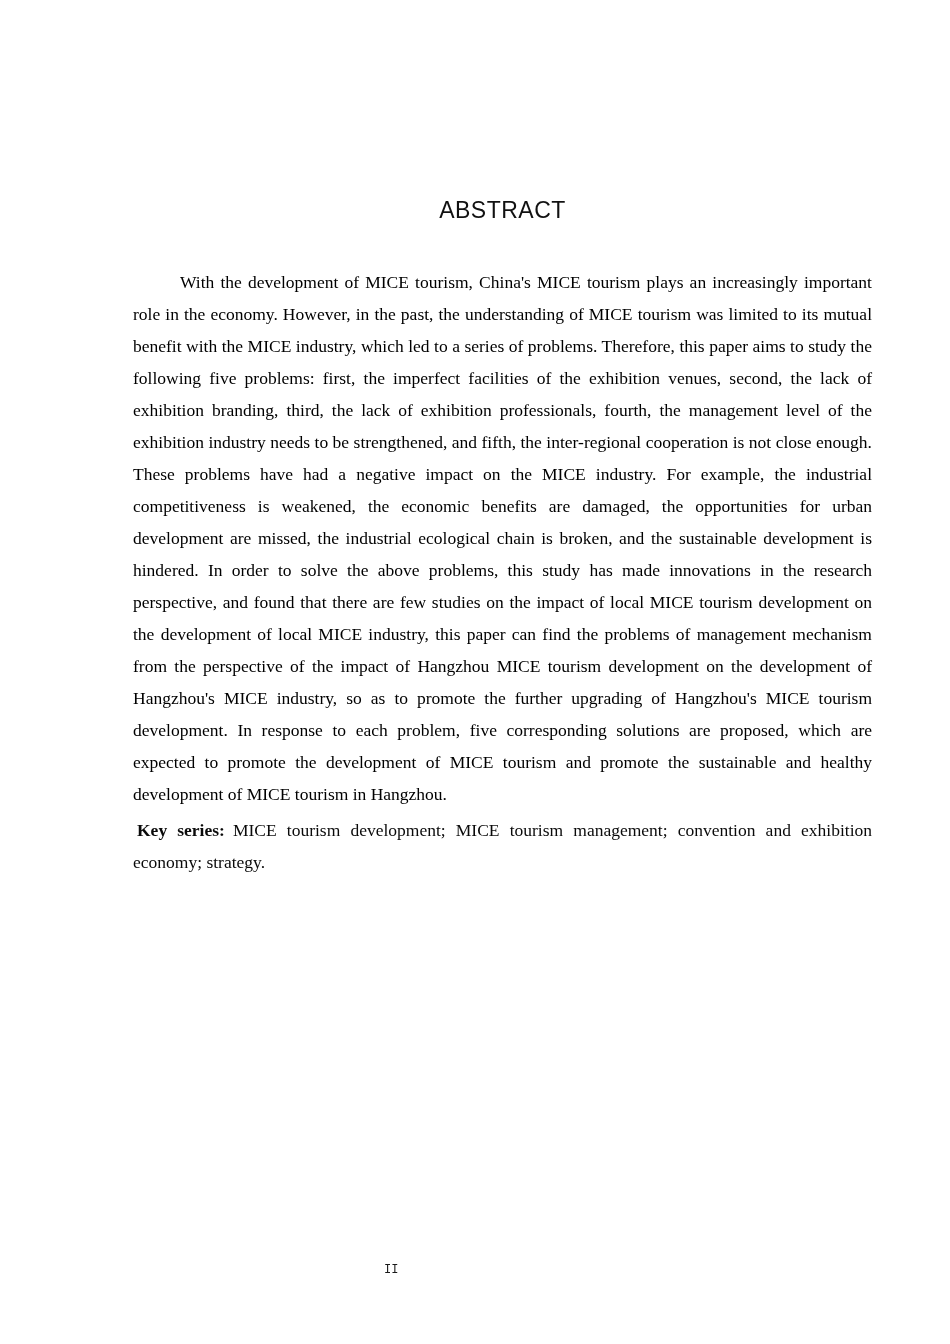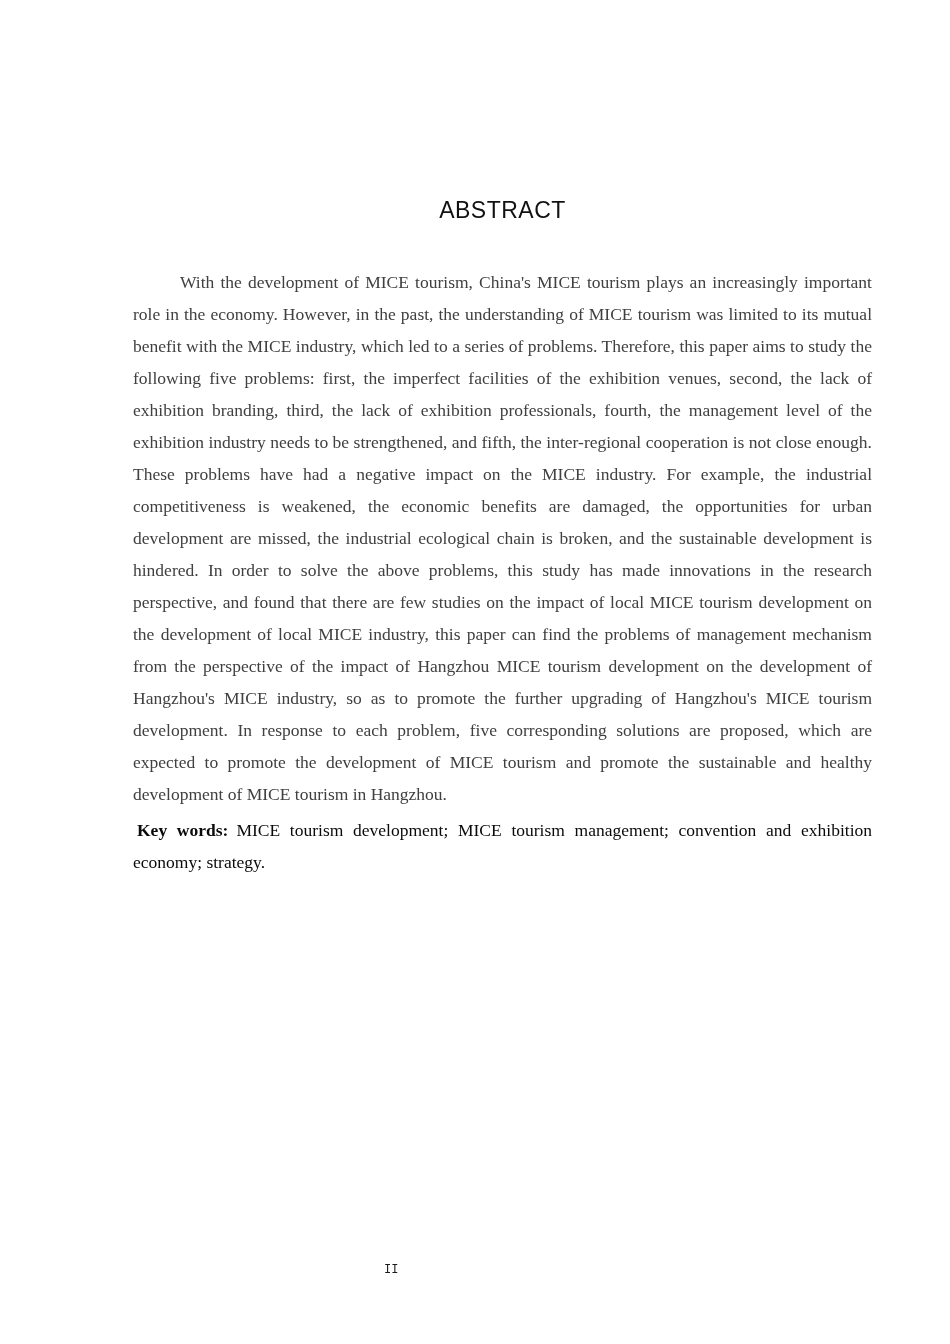--- a/index.html
+++ b/index.html
@@ -33,21 +33,21 @@
     position: absolute;
     top: 246px;
     left: 113px;
     width: 747px;
   }
   .abstract-text {
     font-size: 17.5px;
     line-height: 32px;
     text-align: justify;
     text-indent: 47px;
-    color: #404040;
+    color: #000000;
   }
   .keywords-line {
     font-size: 17.5px;
     line-height: 32px;
     text-align: justify;
     color: #0a0a0a;
   }
   .keywords-line .kw-label {
     font-weight: bold;
   }
@@ -64,18 +64,18 @@
 </head>
 <body>
 
 <div class="page">
 
   <h1 class="doc-title">ABSTRACT</h1>
 
   <div class="content">
     <p class="abstract-text">With the development of MICE tourism, China's MICE tourism plays an increasingly important role in the economy. However, in the past, the understanding of MICE tourism was limited to its mutual benefit with the MICE industry, which led to a series of problems. Therefore, this paper aims to study the following five problems: first, the imperfect facilities of the exhibition venues, second, the lack of exhibition branding, third, the lack of exhibition professionals, fourth, the management level of the exhibition industry needs to be strengthened, and fifth, the inter-regional cooperation is not close enough. These problems have had a negative impact on the MICE industry. For example, the industrial competitiveness is weakened, the economic benefits are damaged, the opportunities for urban development are missed, the industrial ecological chain is broken, and the sustainable development is hindered. In order to solve the above problems, this study has made innovations in the research perspective, and found that there are few studies on the impact of local MICE tourism development on the development of local MICE industry, this paper can find the problems of management mechanism from the perspective of the impact of Hangzhou MICE tourism development on the development of Hangzhou's MICE industry, so as to promote the further upgrading of Hangzhou's MICE tourism development. In response to each problem, five corresponding solutions are proposed, which are expected to promote the development of MICE tourism and promote the sustainable and healthy development of MICE tourism in Hangzhou.</p>
 
-    <p class="keywords-line"><span class="kw-label">Key words:</span><span>MICE tourism development; MICE tourism management; convention and exhibition economy;  strategy.</span></p>
+    <p class="keywords-line"><span class="kw-label">Key series:</span><span>MICE tourism development; MICE tourism management; convention and exhibition economy;  strategy.</span></p>
   </div>
 
   <div class="page-number">II</div>
 
 </div>
 
 </body></html>

